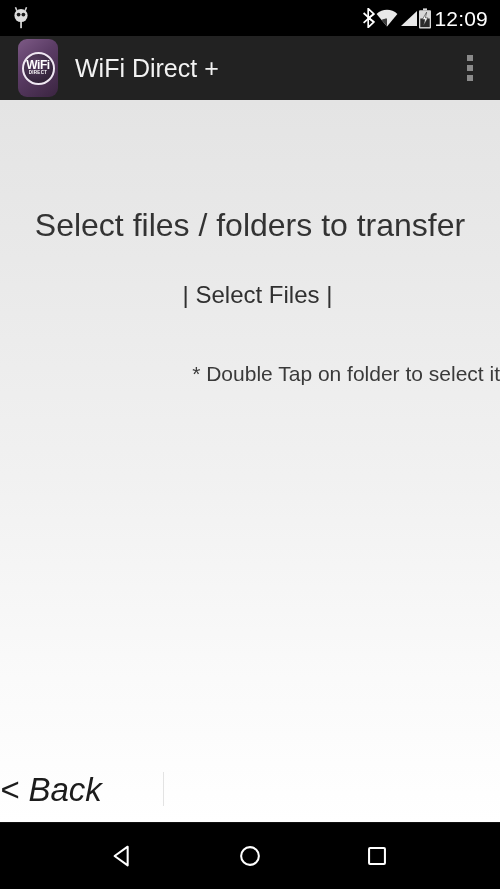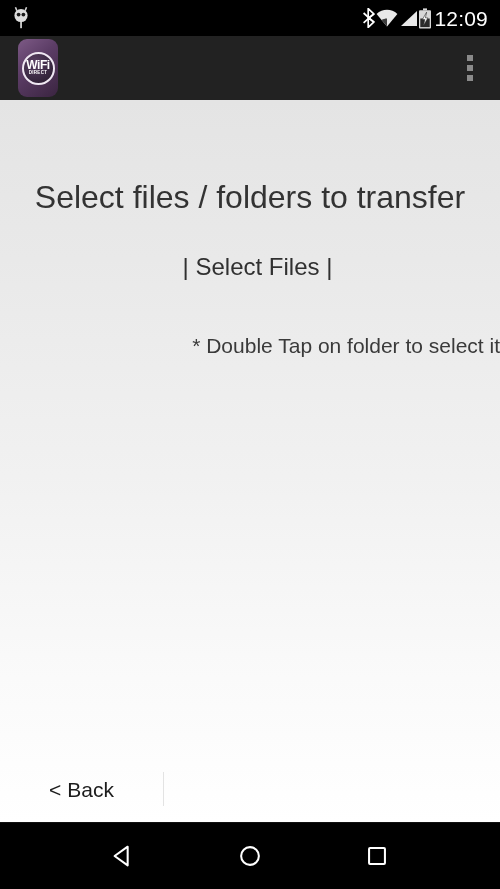--- a/index.html
+++ b/index.html
@@ -134,21 +134,21 @@
   .content {
     position: relative;
     flex: 1 1 auto;
     background: linear-gradient(to bottom, #e4e4e4 0%, #e9e9e9 22%, #f1f1f1 52%, #fafafa 80%, #ffffff 100%);
     display: flex;
     flex-direction: column;
     overflow: hidden;
   }
   .content-body {
     flex: 1 1 auto;
-    padding-top: 80px;
+    padding-top: 108px;
     box-sizing: border-box;
   }
   .page-heading {
     text-align: center;
     color: #333333;
     font-size: 32px;
     line-height: 1.1;
     font-family: "Liberation Sans", sans-serif;
   }
   .select-row {
@@ -183,28 +183,29 @@
   .bottom-bar {
     position: relative;
     flex: 0 0 66px;
     height: 66px;
     display: flex;
     align-items: center;
     background: transparent;
   }
   .nav-btn {
     flex: 1 1 0;
-    text-align: center;
-    font-size: 21px;
+    text-align: left;
+    font-size: 33px;
     line-height: 1;
     background: none;
     border: none;
     font-family: "Liberation Sans", sans-serif;
     cursor: pointer;
     padding: 0;
+    font-style: italic;
   }
   .nav-btn.back { color: #1c1c1c; flex: 0 0 163px; }
   .nav-btn.next { color: #b7b7b7; flex: 1 1 auto; }
   .bar-divider {
     width: 1px;
     height: 34px;
     background: #e3e3e3;
     flex: 0 0 1px;
   }
   .bar-spacer { flex: 0 0 90px; }
@@ -279,20 +280,21 @@
     </div>
   </div>
 
   <div class="app-bar">
     <div class="app-logo">
       <div class="disc">
         <div class="wtxt">WiFi</div>
         <div class="dtxt">DIRECT</div>
       </div>
     </div>
+    <div class="app-title">WiFi Direct +</div>
     <div class="overflow-menu">
       <span class="dot"></span>
       <span class="dot"></span>
       <span class="dot"></span>
     </div>
   </div>
 
   <div class="content">
 
     <div class="content-body">

